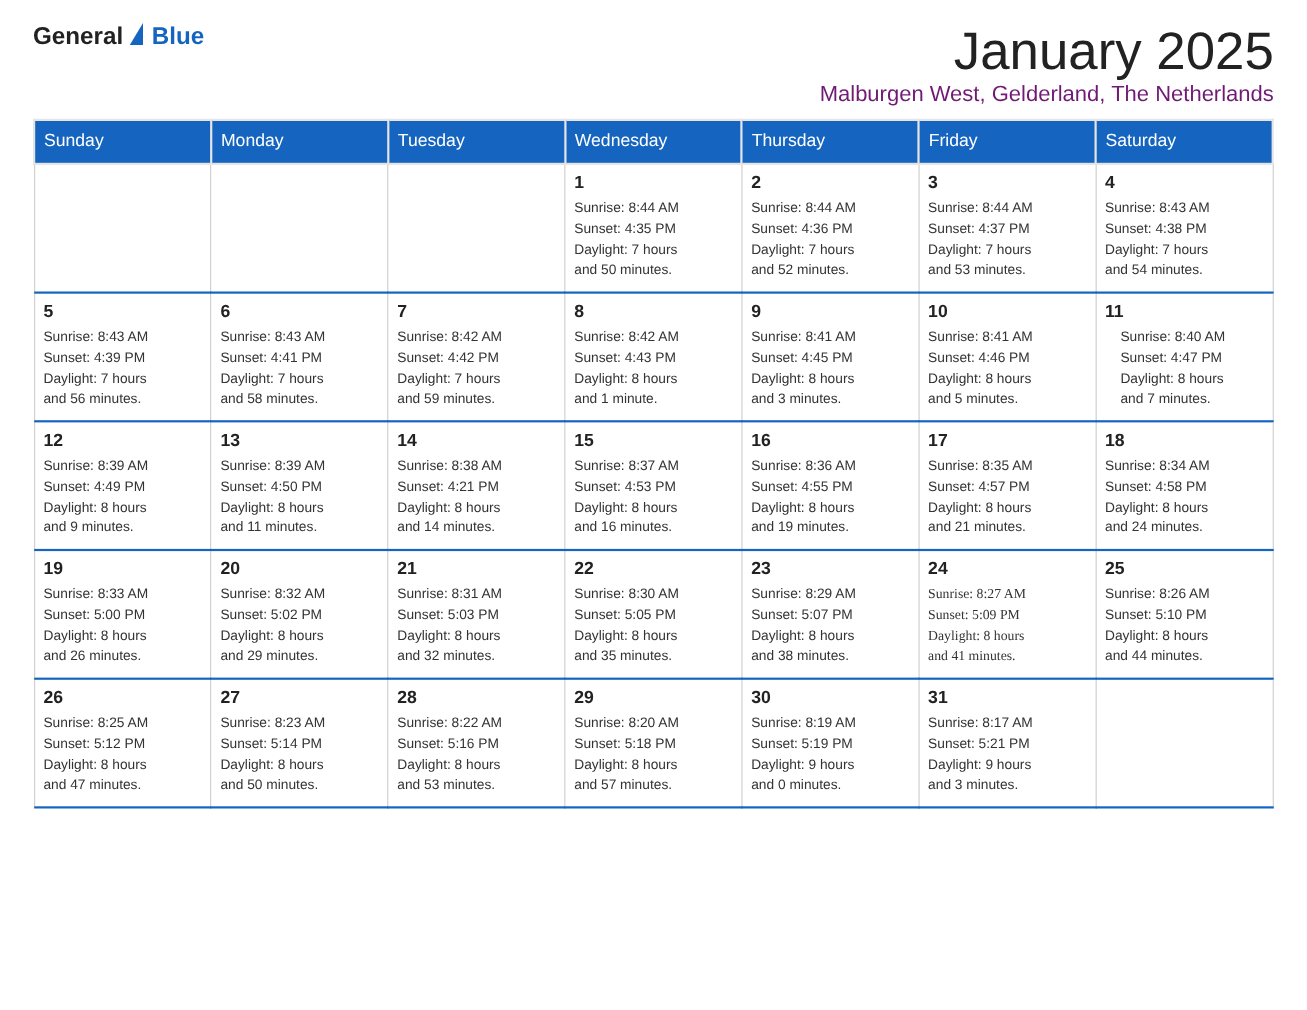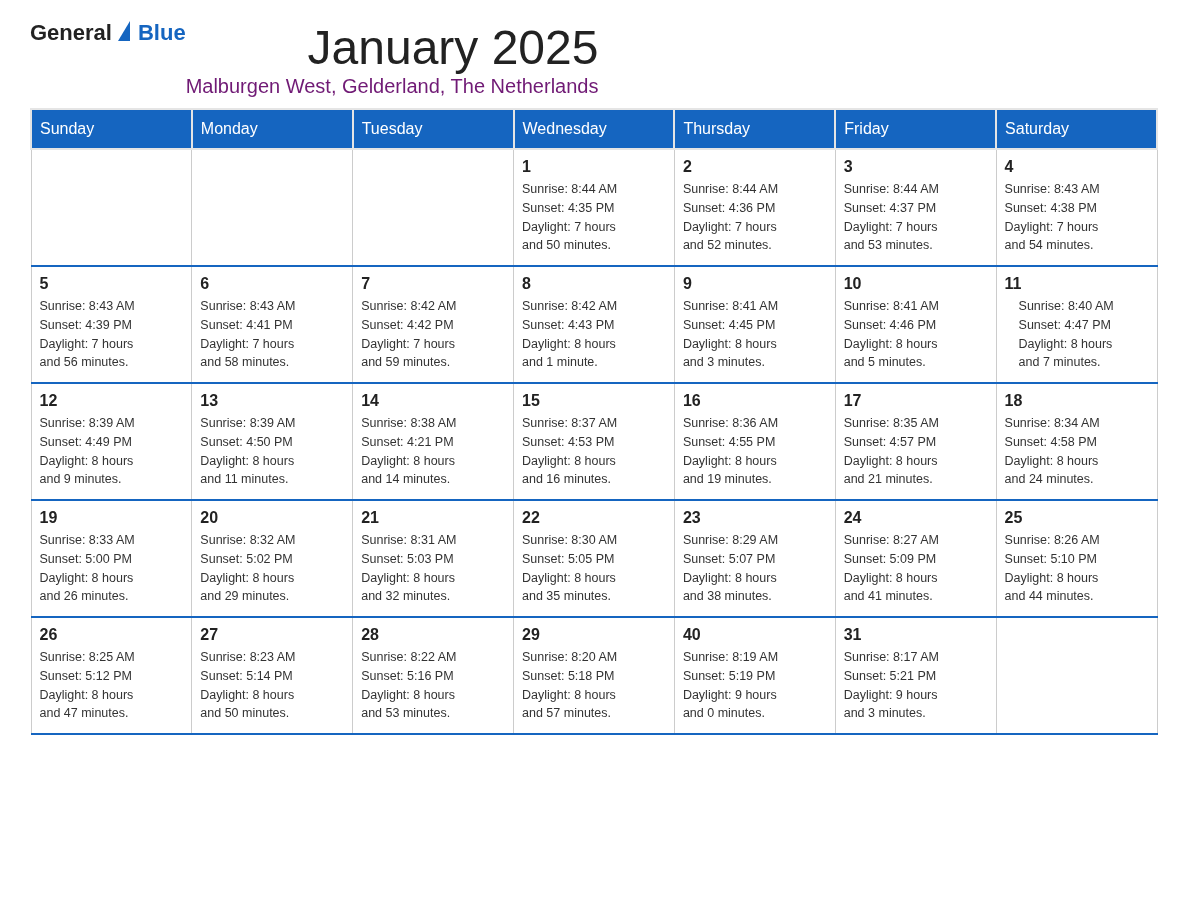--- a/index.html
+++ b/index.html
@@ -6,20 +6,21 @@
     body {
       font-family: Arial, Helvetica, sans-serif;
       background: #fff;
       color: #222;
       width: 1188px;
       min-height: 918px;
       padding: 20px 30px;
     }
     .header-area {
       display: flex;
+      justify-content: space-between;
       align-items: flex-start;
       margin-bottom: 2px;
     }
     .logo {
       display: flex;
       align-items: center;
       gap: 4px;
     }
     .logo-text-general {
       font-size: 22px;
@@ -291,21 +292,21 @@
         </td>
         <td>
           <div class="day-number">23</div>
           <div class="day-info" style="white-space: pre-line;">Sunrise: 8:29 AM
 Sunset: 5:07 PM
 Daylight: 8 hours
 and 38 minutes.</div>
         </td>
         <td>
           <div class="day-number">24</div>
-          <div class="day-info" style="white-space: pre-line;">Sunrise: 8:27 AM
+          <div class="day-info" style="white-space: pre-line; font-family: Liberation Serif, serif;">Sunrise: 8:27 AM
 Sunset: 5:09 PM
 Daylight: 8 hours
 and 41 minutes.</div>
         </td>
         <td>
           <div class="day-number">25</div>
           <div class="day-info" style="white-space: pre-line;">Sunrise: 8:26 AM
 Sunset: 5:10 PM
 Daylight: 8 hours
 and 44 minutes.</div>
@@ -334,21 +335,21 @@
 and 53 minutes.</div>
         </td>
         <td>
           <div class="day-number">29</div>
           <div class="day-info" style="white-space: pre-line;">Sunrise: 8:20 AM
 Sunset: 5:18 PM
 Daylight: 8 hours
 and 57 minutes.</div>
         </td>
         <td>
-          <div class="day-number">40</div>
+          <div class="day-number">30</div>
           <div class="day-info" style="white-space: pre-line;">Sunrise: 8:19 AM
 Sunset: 5:19 PM
 Daylight: 9 hours
 and 0 minutes.</div>
         </td>
         <td>
           <div class="day-number">31</div>
           <div class="day-info" style="white-space: pre-line;">Sunrise: 8:17 AM
 Sunset: 5:21 PM
 Daylight: 9 hours

